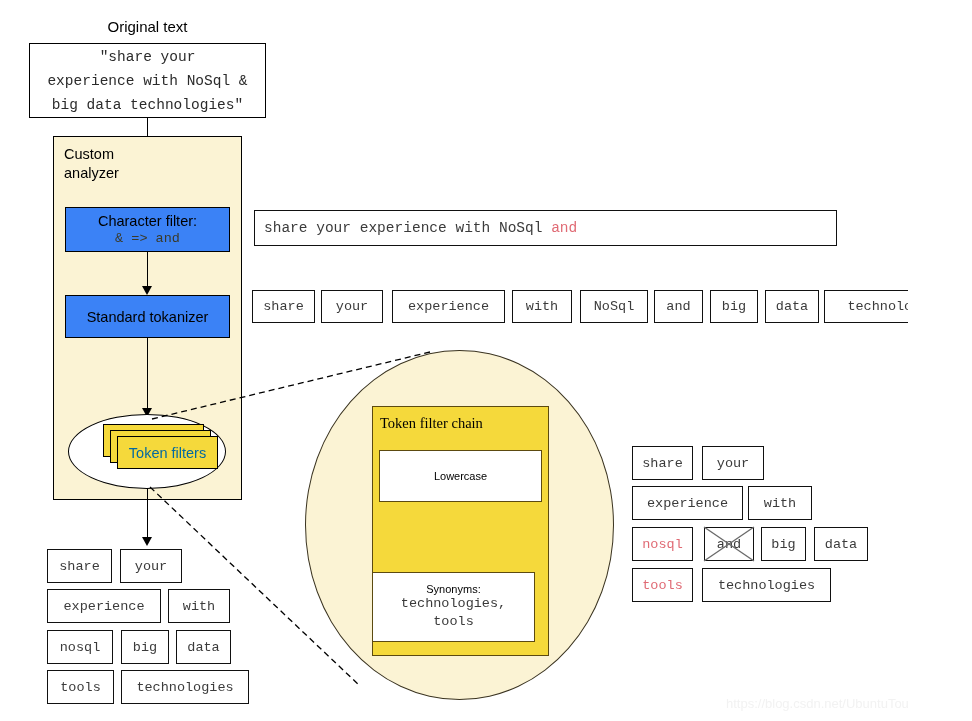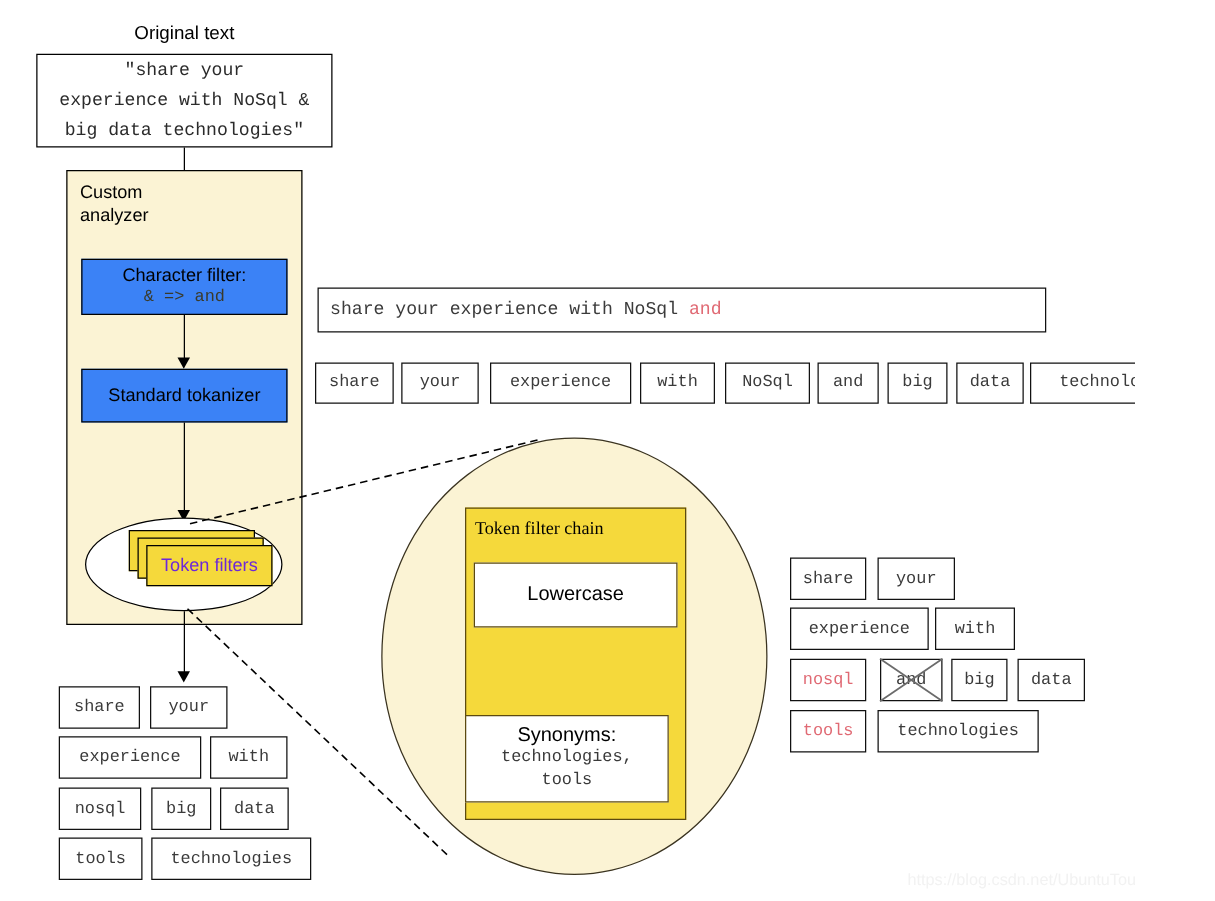--- a/index.html
+++ b/index.html
@@ -76,21 +76,21 @@
   }
   .card {
     border: 1.3px solid #000;
     background: #F5D93B;
   }
   .card-top {
     display: flex;
     align-items: center;
     justify-content: center;
     font-size: 14.5px;
-    color: #6d28d9;
+    color: #0369a1;
   }
 
   
   .bigcircle {
     border: 1.3px solid #3a3320;
     border-radius: 50%;
     background: #FBF3D4;
   }
 
   
@@ -105,21 +105,21 @@
   }
   .chain-item {
     border: 1.3px solid #5c4a10;
     background: #ffffff;
     display: flex;
     flex-direction: column;
     align-items: center;
     justify-content: center;
     text-align: center;
   }
-  .chain-item .ci-main { font-size: 16px; color: #000; font-family:"Liberation Sans",sans-serif;}
+  .chain-item .ci-main { font-size: 11px; color: #000; font-family:"Liberation Sans",sans-serif;}
   .chain-item .ci-sub  { font-size: 13.5px; color: #3a3a3a; font-family:"Liberation Mono",monospace; line-height:18px;}
 
   
   .chip {
     border: 1.3px solid #111;
     background: #ffffff;
     display: flex;
     align-items: center;
     justify-content: center;
     font-family: "Liberation Mono", monospace;
@@ -201,21 +201,21 @@
   <div class="abs ellipse" style="left:68px; top:414px; width:158px; height:75px;"></div>
   <div class="abs card" style="left:103px; top:424px; width:101px; height:33px;"></div>
   <div class="abs card" style="left:110px; top:430px; width:101px; height:33px;"></div>
   <div class="abs card card-top" style="left:117px; top:436px; width:101px; height:33px;">
     <span>Token filters</span>
   </div>
 
   <div class="abs vline" style="left:147px; top:489px; height:50px;"></div>
   <div class="abs arrowhead" style="left:142px; top:537px;"></div>
 
-  <div class="abs sentence" style="left:254px; top:210px; width:583px; height:36px;margin-top:20px;"><span>share your experience with NoSql </span><span class="hl">and</span></div>
+  <div class="abs sentence" style="left:254px; top:210px; width:583px; height:36px;"><span>share your experience with NoSql </span><span class="hl">and</span></div>
 
   <div class="abs chip" style="left:252px; top:290px; width:63px; height:33px;">share</div>
   <div class="abs chip" style="left:321px; top:290px; width:62px; height:33px;">your</div>
   <div class="abs chip" style="left:392px; top:290px; width:113px; height:33px;">experience</div>
   <div class="abs chip" style="left:512px; top:290px; width:60px; height:33px;">with</div>
   <div class="abs chip" style="left:580px; top:290px; width:68px; height:33px;">NoSql</div>
   <div class="abs chip" style="left:654px; top:290px; width:49px; height:33px;">and</div>
   <div class="abs chip" style="left:710px; top:290px; width:48px; height:33px;">big</div>
   <div class="abs chip" style="left:765px; top:290px; width:54px; height:33px;">data</div>
   <div class="abs chip" style="left:824px; top:290px; width:144px; height:33px;">technologies</div>

